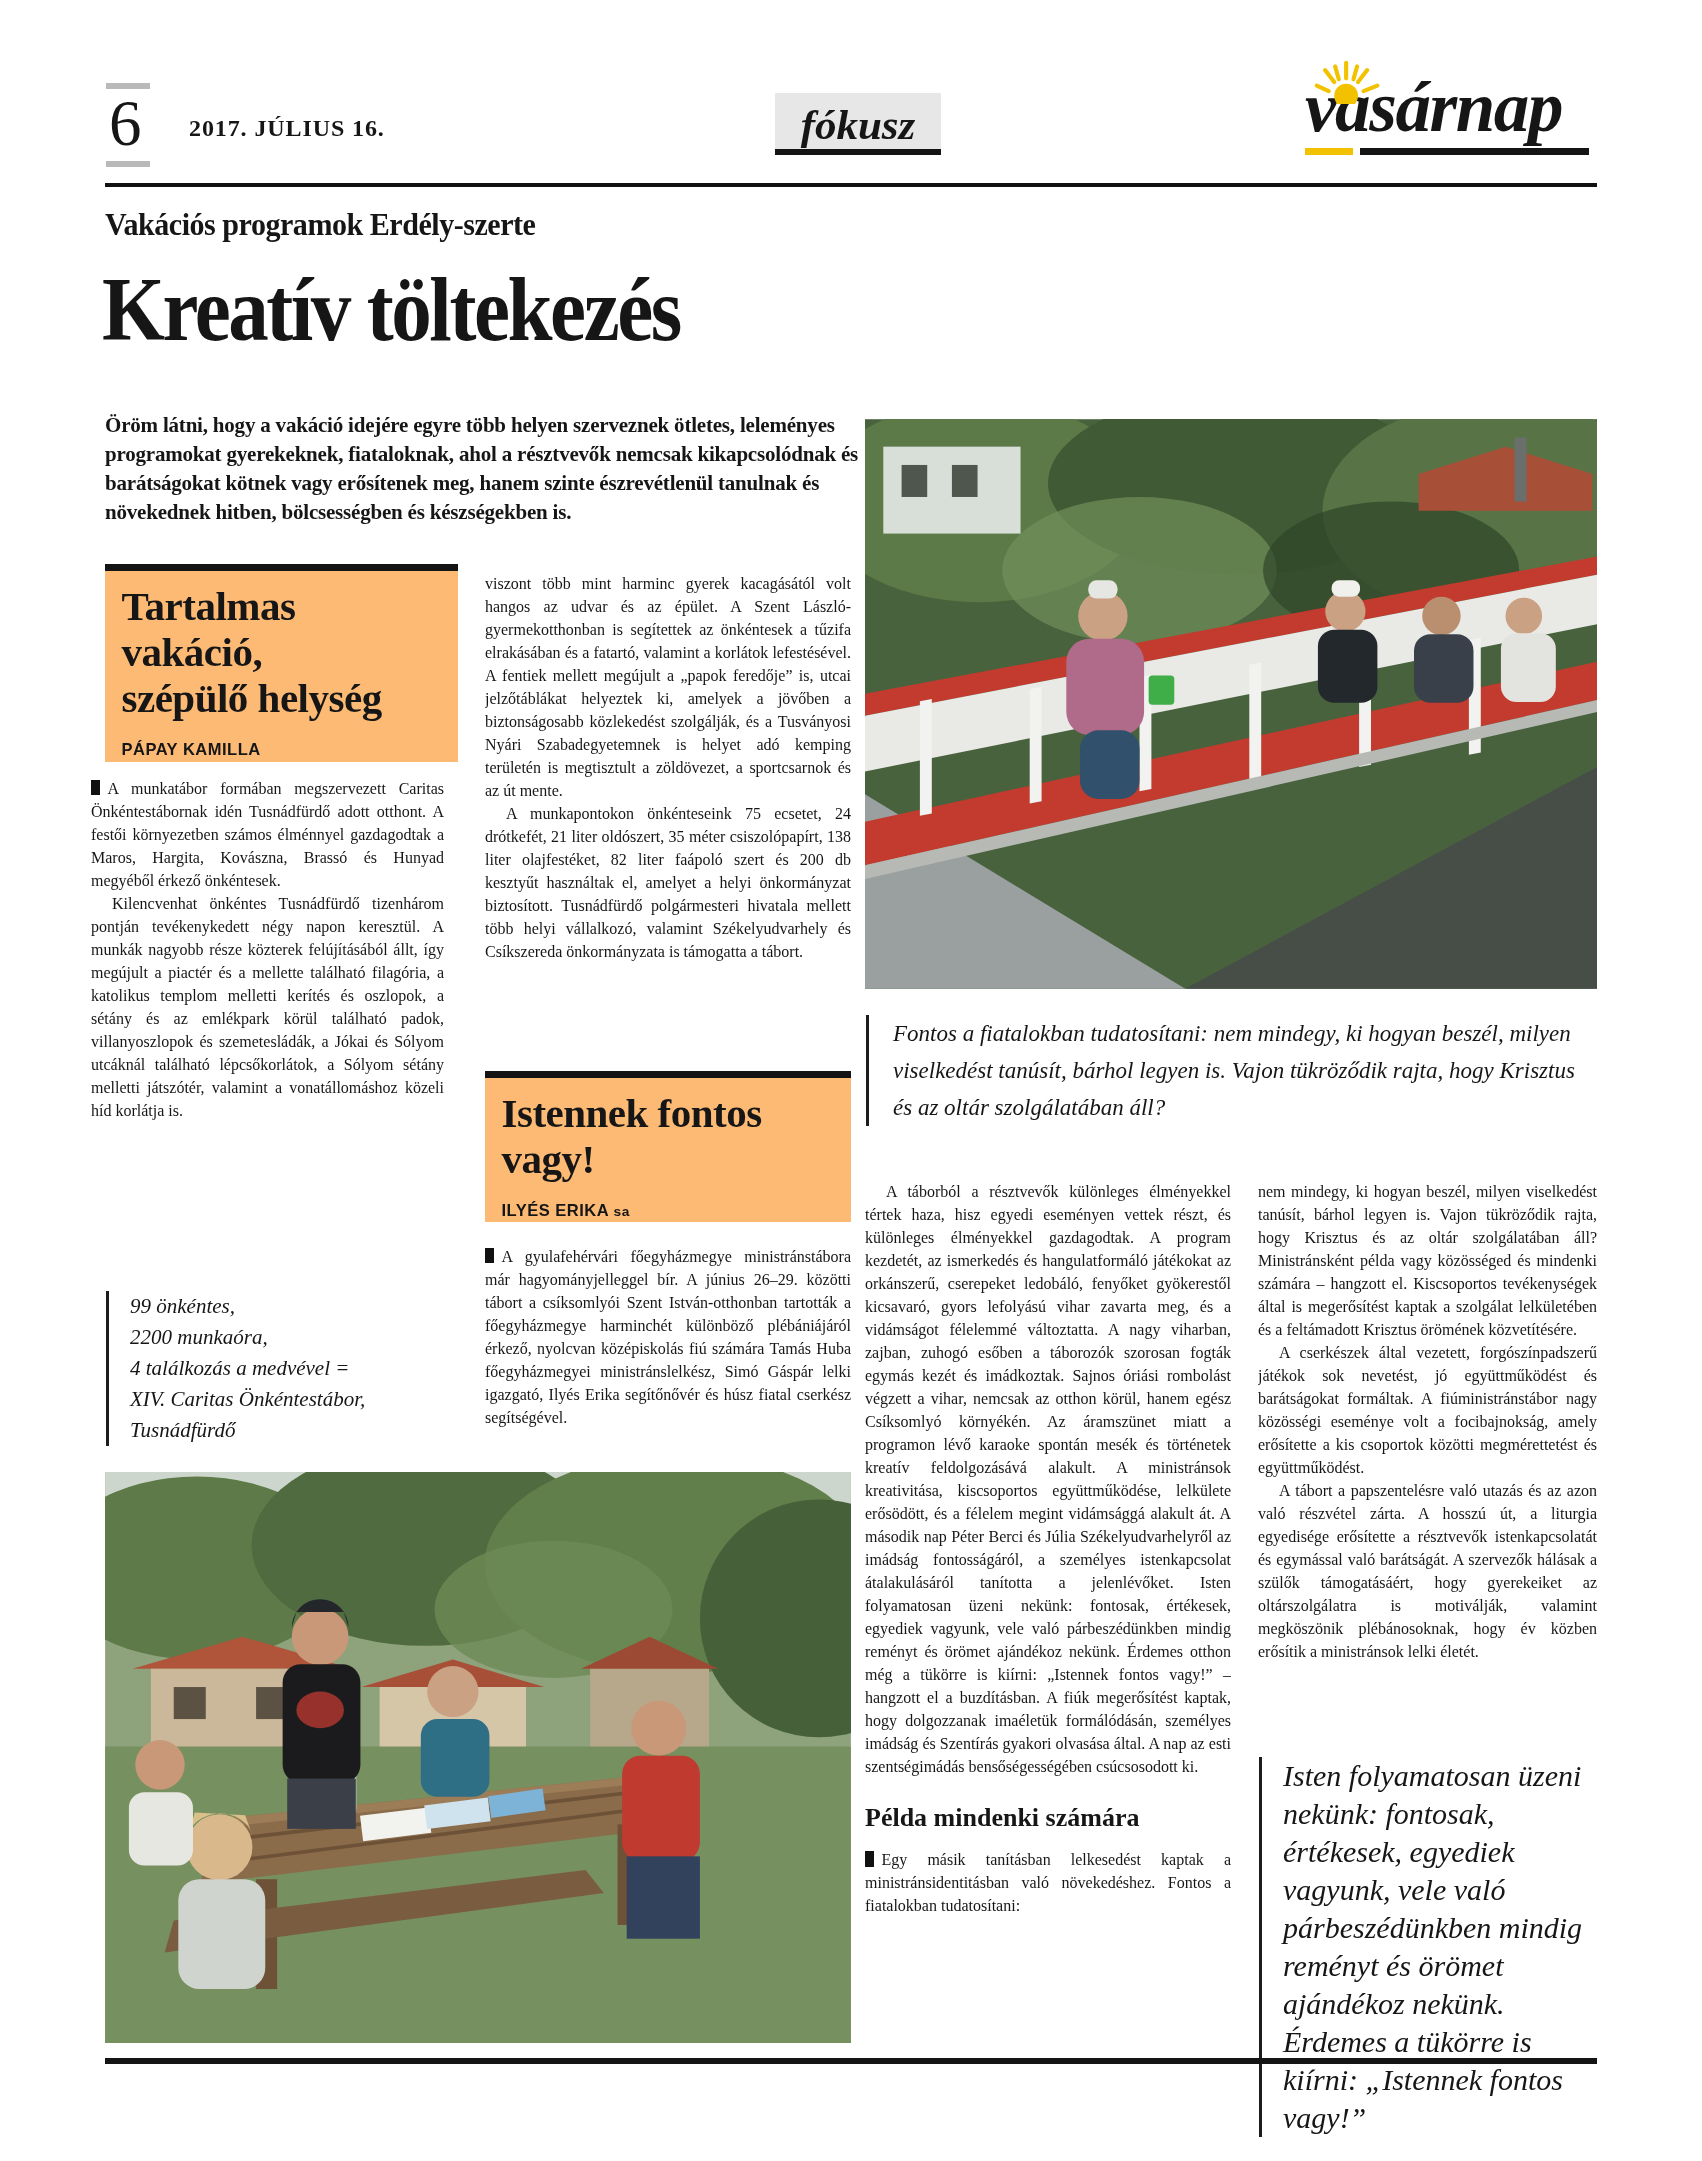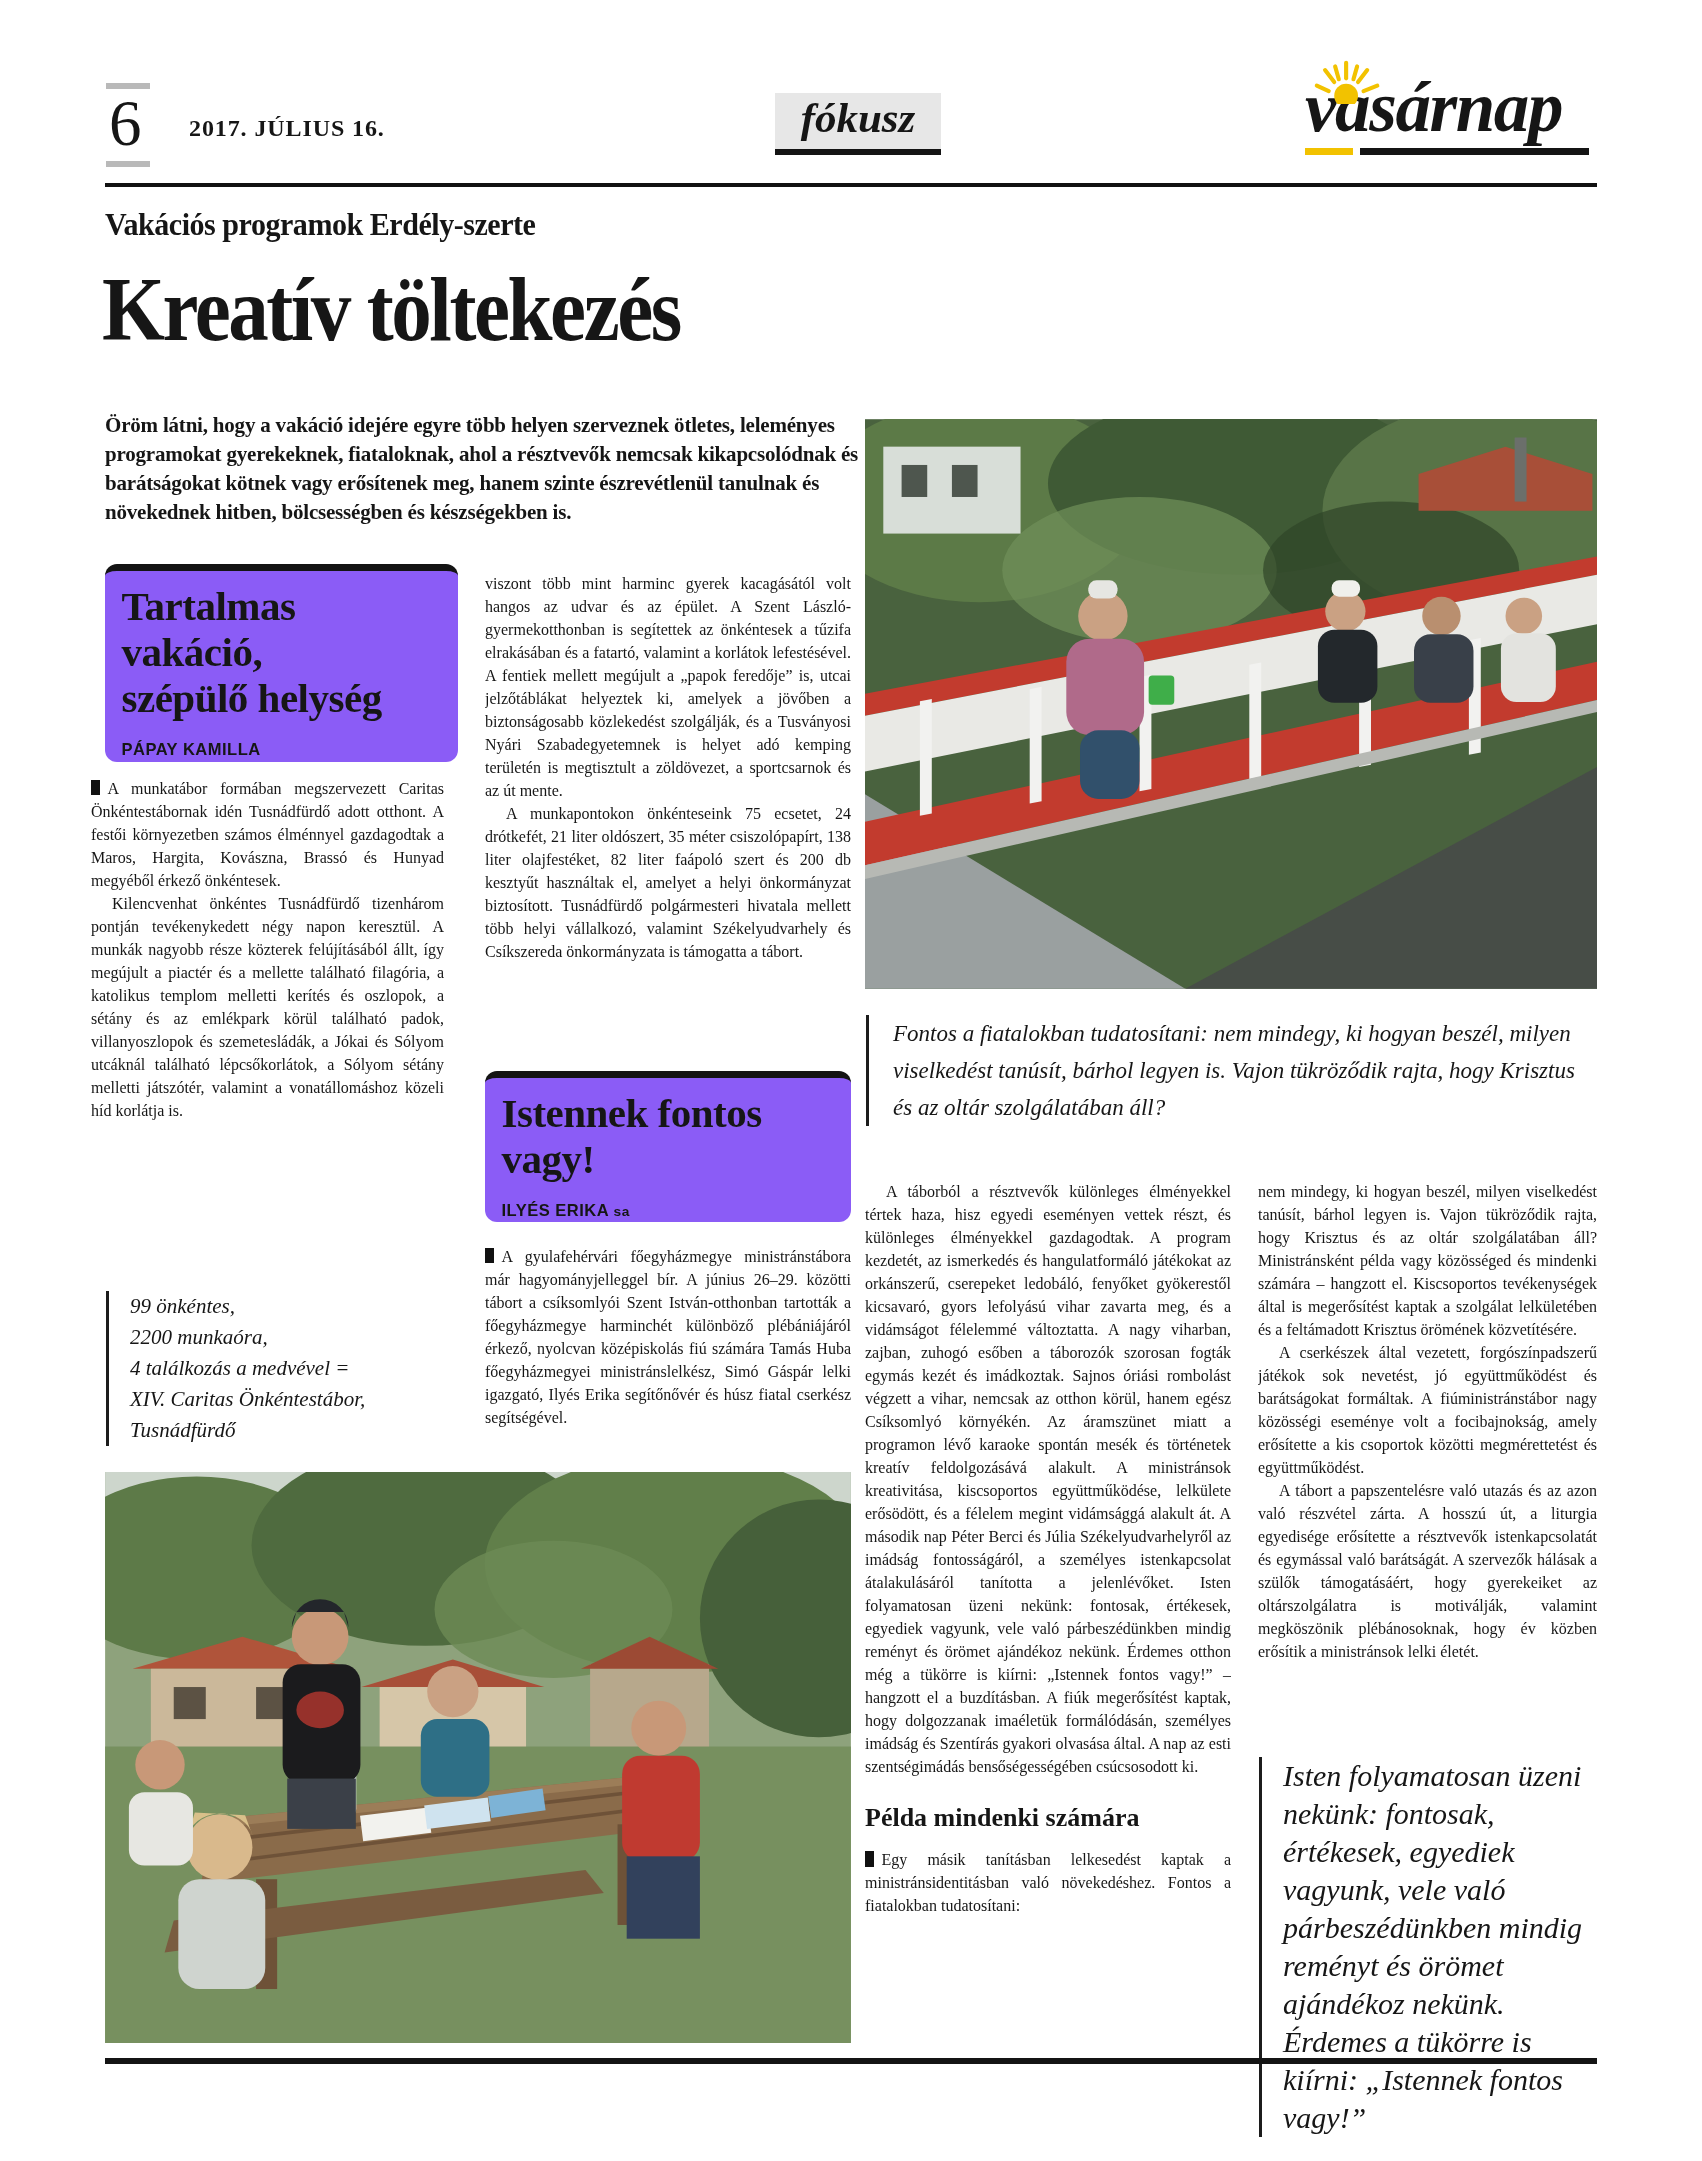--- a/index.html
+++ b/index.html
@@ -5,34 +5,34 @@
   html,body{margin:0;padding:0;background:#888;}
   #page{position:relative;width:1702px;height:2161px;background:#ffffff;color:#161616;
         font-family:"Liberation Serif",serif;overflow:hidden;}
   .abs{position:absolute;}
 
   
   .pgbar{width:44px;height:5.5px;background:#b9b9b9;}
   #page-number{font-size:65px;line-height:1;font-weight:400;}
   #page-date{font-family:"Liberation Serif",serif;font-weight:700;font-size:24px;letter-spacing:0.9px;}
   #section-badge{width:166px;height:56px;background:#e7e7e7;border-bottom:6.4px solid #141414;
-    display:flex;align-items:flex-start;justify-content:center;}
+    display:flex;align-items:flex-end;justify-content:center;}
   #section-badge span{font-style:italic;font-weight:700;font-size:43px;}
   #brand{width:293px;}
   #brand .word{font-style:italic;font-weight:700;font-size:71px;line-height:1;letter-spacing:-1.4px;}
   .brand-underline{height:7.3px;display:inline-block;}
   #header-rule{width:1492px;height:3.7px;background:#111;}
 
   
   #kicker{font-weight:700;font-size:31px;letter-spacing:-0.5px;transform:scaleX(.97);transform-origin:0 0;}
   #headline{font-weight:700;font-size:90px;letter-spacing:-2.7px;line-height:1;transform:scaleX(.9);transform-origin:0 0;white-space:nowrap;}
   #lead{width:792px;font-weight:700;font-size:21px;line-height:29px;letter-spacing:-0.2px;}
 
   
-  .art-box{background:#8b5cf6;border-top:7.3px solid #141414;padding:12px 16.5px 9.2px 16.5px;box-sizing:border-box;border-radius:12px;}
+  .art-box{background:#fdba74;border-top:7.3px solid #141414;padding:12px 16.5px 9.2px 16.5px;box-sizing:border-box;}
   .art-title{font-weight:700;font-size:41px;line-height:46px;letter-spacing:-0.5px;white-space:pre-line;}
   .art-byline{margin-top:19px;font-family:"Liberation Sans",sans-serif;font-weight:700;font-size:16.5px;letter-spacing:0.5px;}
   .byline-suffix{font-size:13.7px;text-transform:lowercase;}
 
   
   .bodycol{font-size:16px;line-height:23px;text-align:justify;overflow:hidden;}
   .bodycol p{margin:0;}
   .bodycol p.indent{text-indent:21px;}
   .parmark{display:inline-block;width:9.2px;height:15.6px;background:#111;margin-right:7.3px;vertical-align:-1.4px;}
   .subhead{font-weight:700;font-size:26px;margin:26px 0 15.6px 0;line-height:1.1;text-align:left;}

